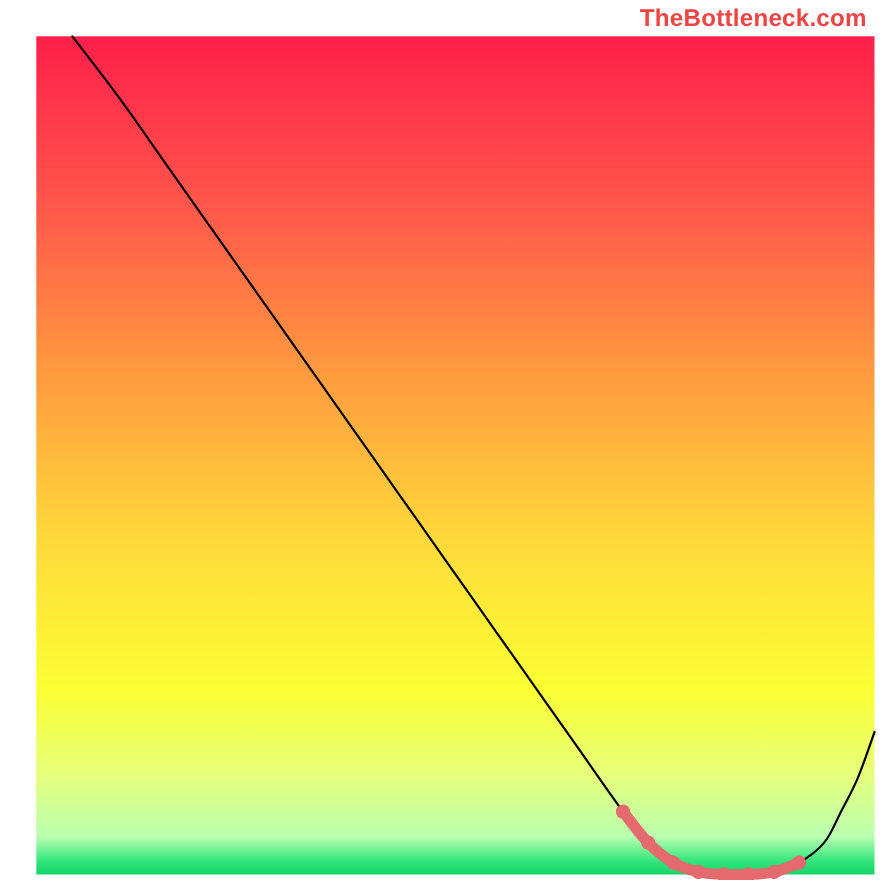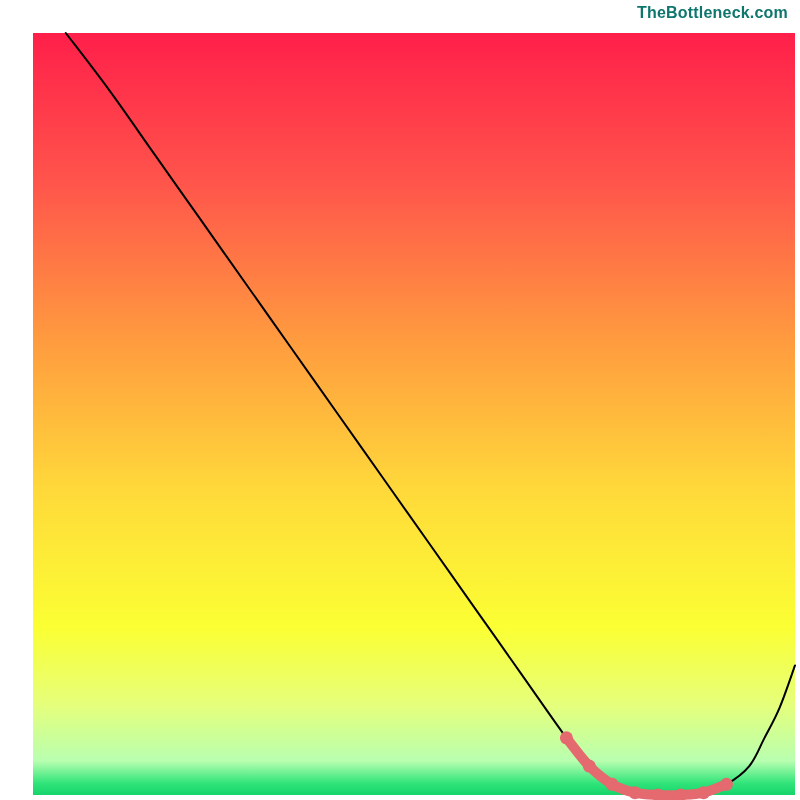--- a/index.html
+++ b/index.html
@@ -13,23 +13,23 @@
   .stage {
     position: relative;
     width: 800px;
     height: 800px;
   }
   .attribution {
     position: absolute;
     top: 4px;
     right: 12px;
     font-family: Arial, Helvetica, sans-serif;
-    font-size: 16px;
+    font-size: 22px;
     font-weight: bold;
-    color: #0f766e;
+    color: #ef4444;
     letter-spacing: 0.2px;
   }
   svg.plot {
     position: absolute;
     left: 0;
     top: 0;
     width: 800px;
     height: 800px;
   }
 </style>

